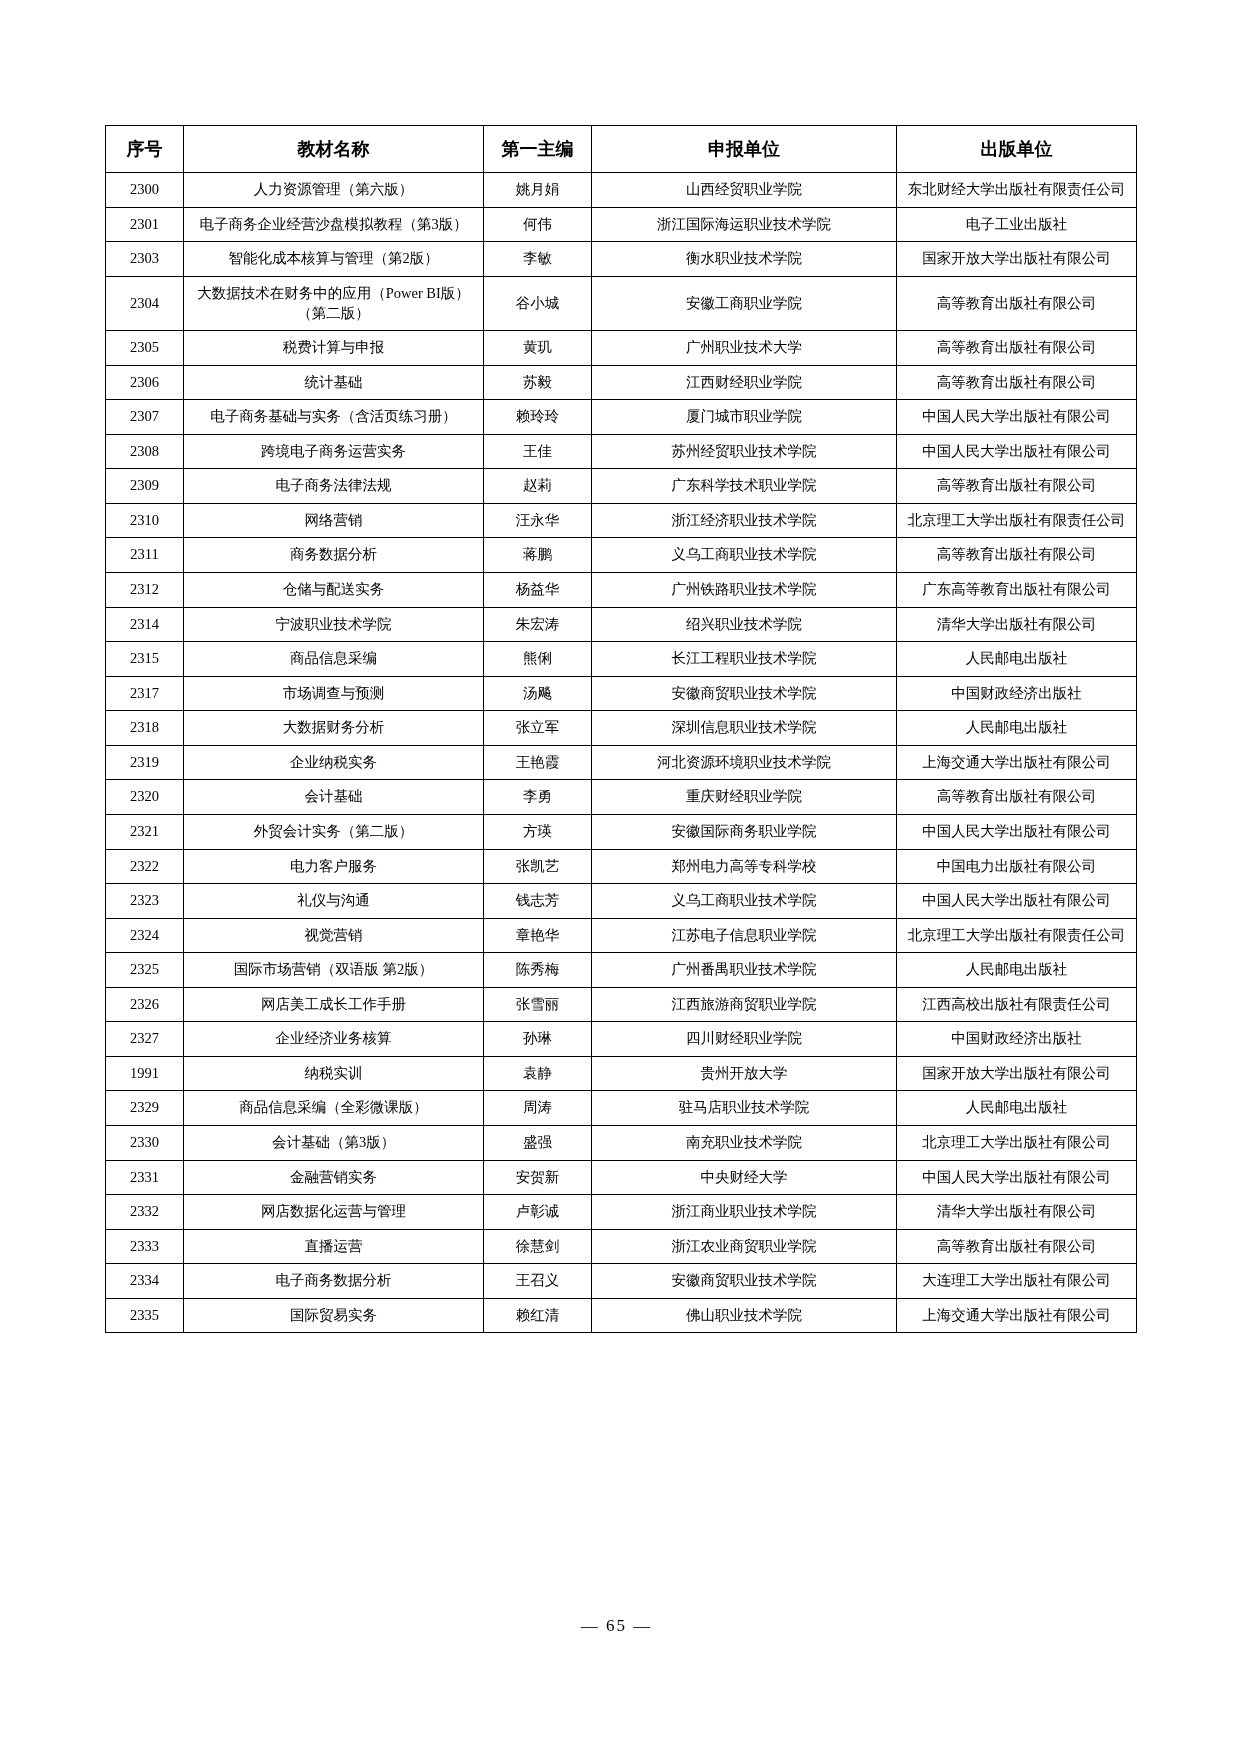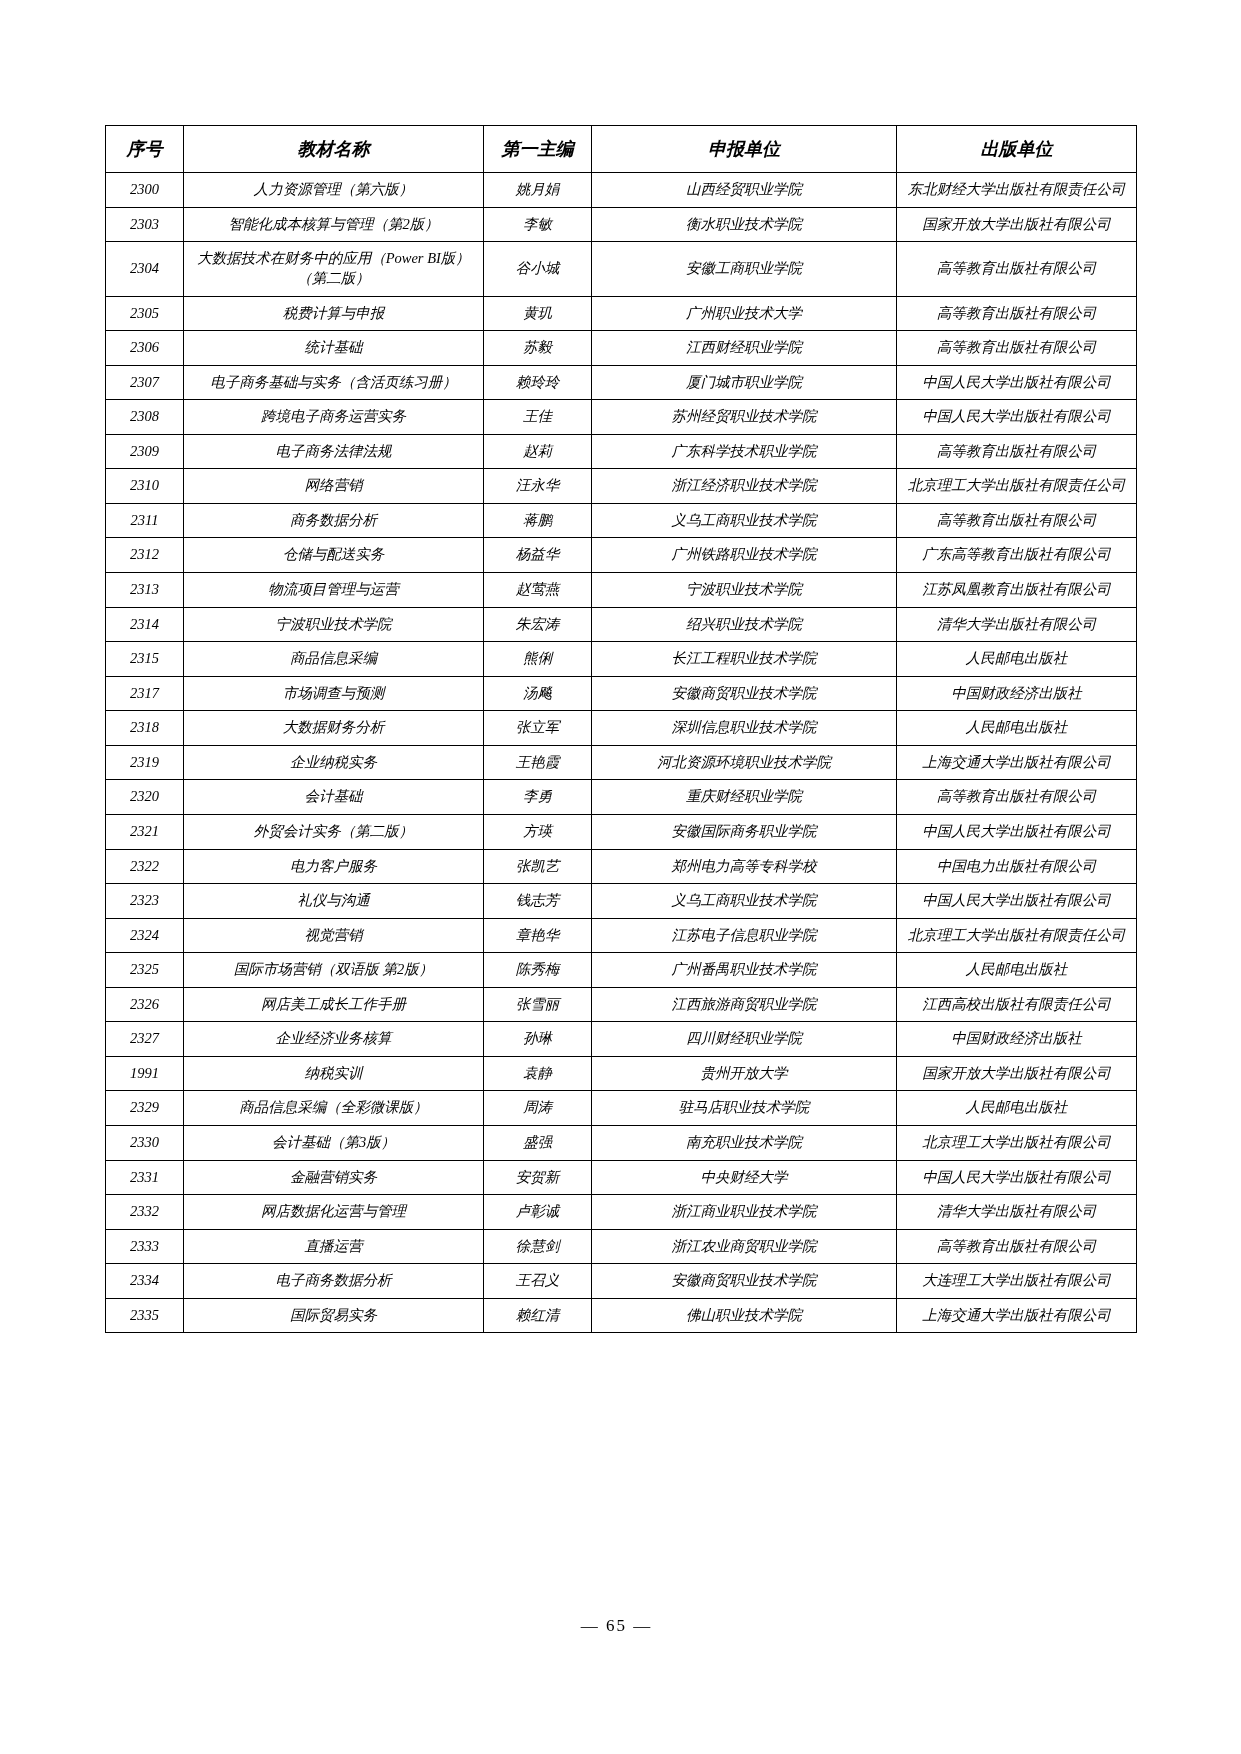--- a/index.html
+++ b/index.html
@@ -18,21 +18,20 @@
     box-sizing: border-box;
     width: 1241px;
     height: 1754px;
     padding: 125px 105px 0 105px;
     position: relative;
   }
   table.catalog {
     border-collapse: collapse;
     width: 1031px;
     table-layout: fixed;
-    font-style: italic;
   }
   table.catalog th, table.catalog td {
     border: 1px solid #000000;
     text-align: center;
     vertical-align: middle;
     font-size: 14.5px;
     line-height: 1.35;
     padding: 7px 3px;
     word-break: break-word;
   }
@@ -82,20 +81,27 @@
     </thead>
     <tbody>
       <tr>
         <td class="cell-no">2300</td>
         <td class="cell-name">人力资源管理（第六版）</td>
         <td>姚月娟</td>
         <td>山西经贸职业学院</td>
         <td>东北财经大学出版社有限责任公司</td>
       </tr>
       <tr>
+        <td class="cell-no">2301</td>
+        <td class="cell-name">电子商务企业经营沙盘模拟教程（第3版）</td>
+        <td>何伟</td>
+        <td>浙江国际海运职业技术学院</td>
+        <td>电子工业出版社</td>
+      </tr>
+      <tr>
         <td class="cell-no">2303</td>
         <td class="cell-name">智能化成本核算与管理（第2版）</td>
         <td>李敏</td>
         <td>衡水职业技术学院</td>
         <td>国家开放大学出版社有限公司</td>
       </tr>
       <tr>
         <td class="cell-no">2304</td>
         <td class="cell-name">大数据技术在财务中的应用（Power BI版）（第二版）</td>
         <td>谷小城</td>
@@ -152,27 +158,20 @@
         <td>高等教育出版社有限公司</td>
       </tr>
       <tr>
         <td class="cell-no">2312</td>
         <td class="cell-name">仓储与配送实务</td>
         <td>杨益华</td>
         <td>广州铁路职业技术学院</td>
         <td>广东高等教育出版社有限公司</td>
       </tr>
       <tr>
-        <td class="cell-no">2313</td>
-        <td class="cell-name">物流项目管理与运营</td>
-        <td>赵莺燕</td>
-        <td>宁波职业技术学院</td>
-        <td>江苏凤凰教育出版社有限公司</td>
-      </tr>
-      <tr>
         <td class="cell-no">2314</td>
         <td class="cell-name">宁波职业技术学院</td>
         <td>朱宏涛</td>
         <td>绍兴职业技术学院</td>
         <td>清华大学出版社有限公司</td>
       </tr>
       <tr>
         <td class="cell-no">2315</td>
         <td class="cell-name">商品信息采编</td>
         <td>熊俐</td>

